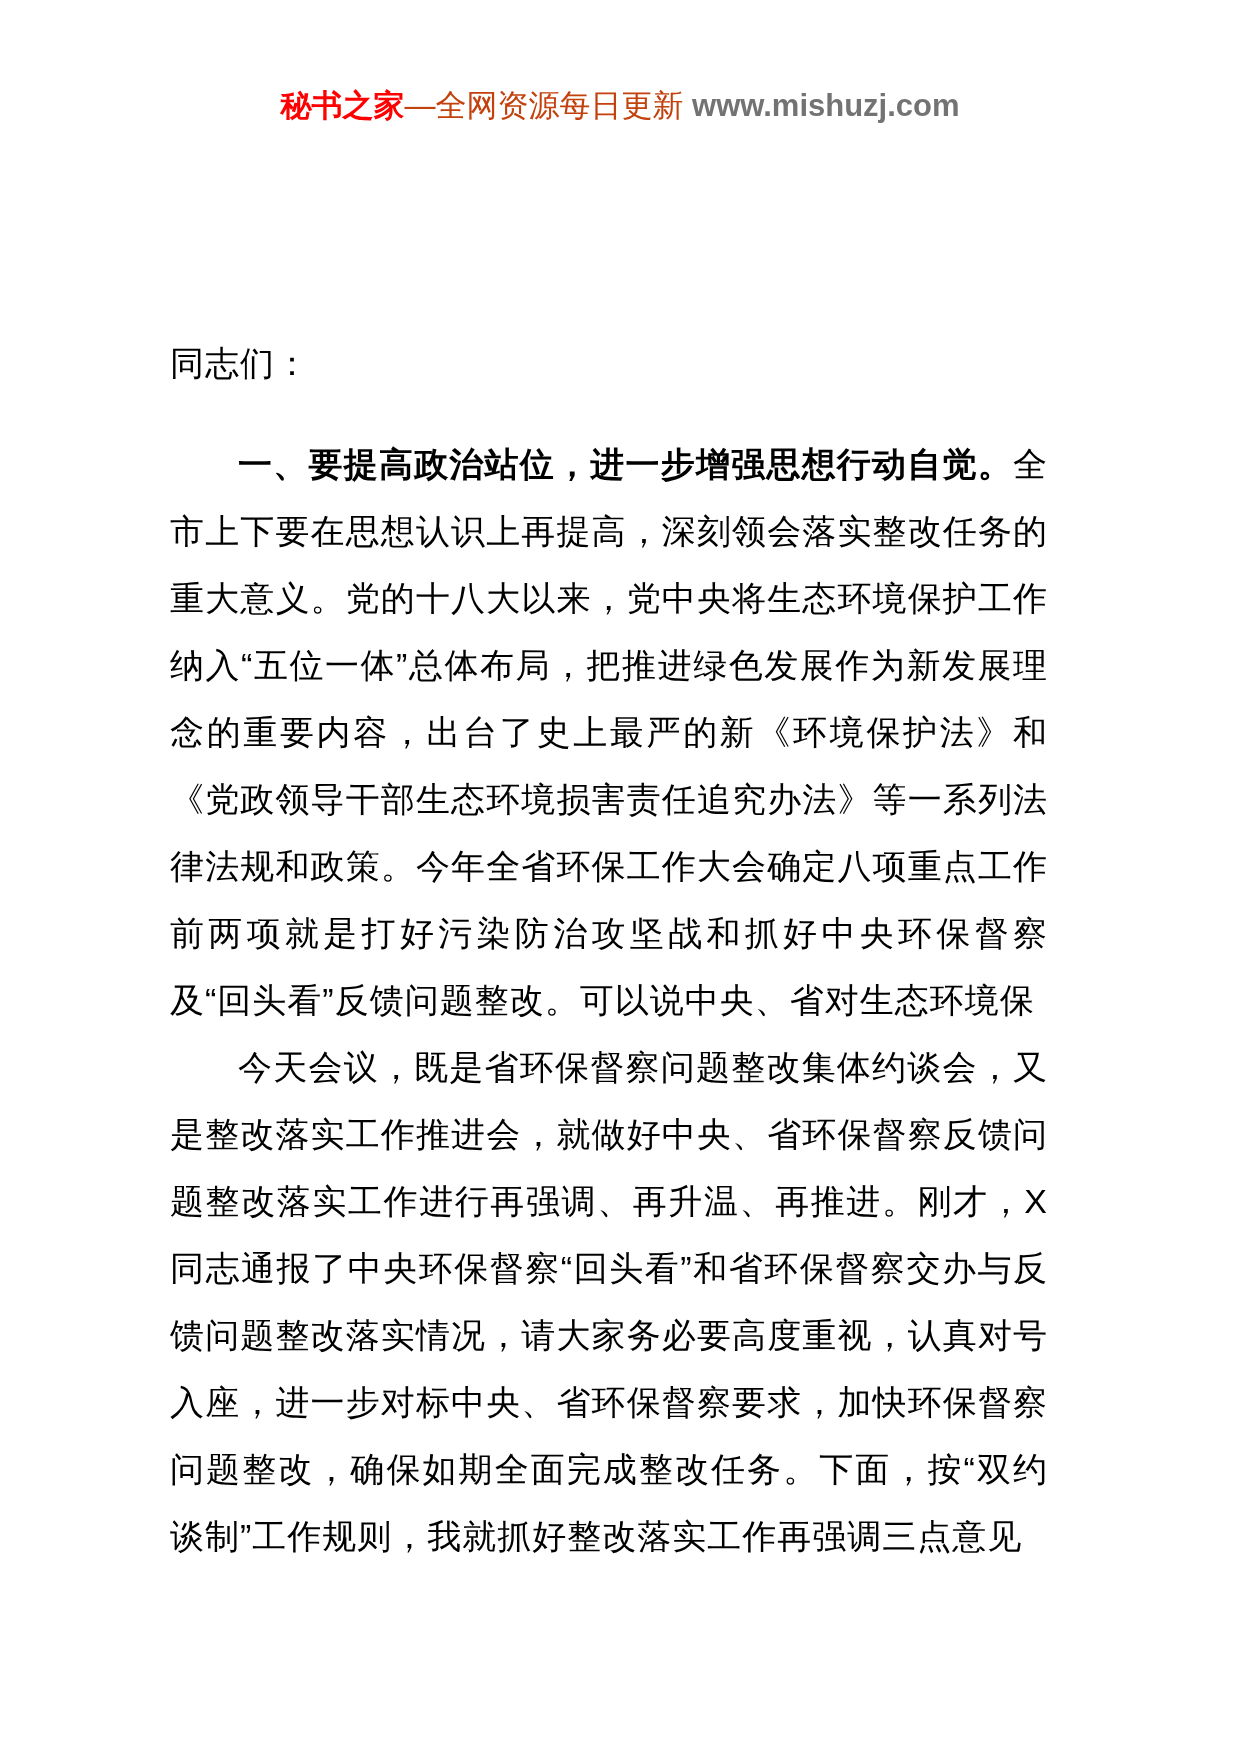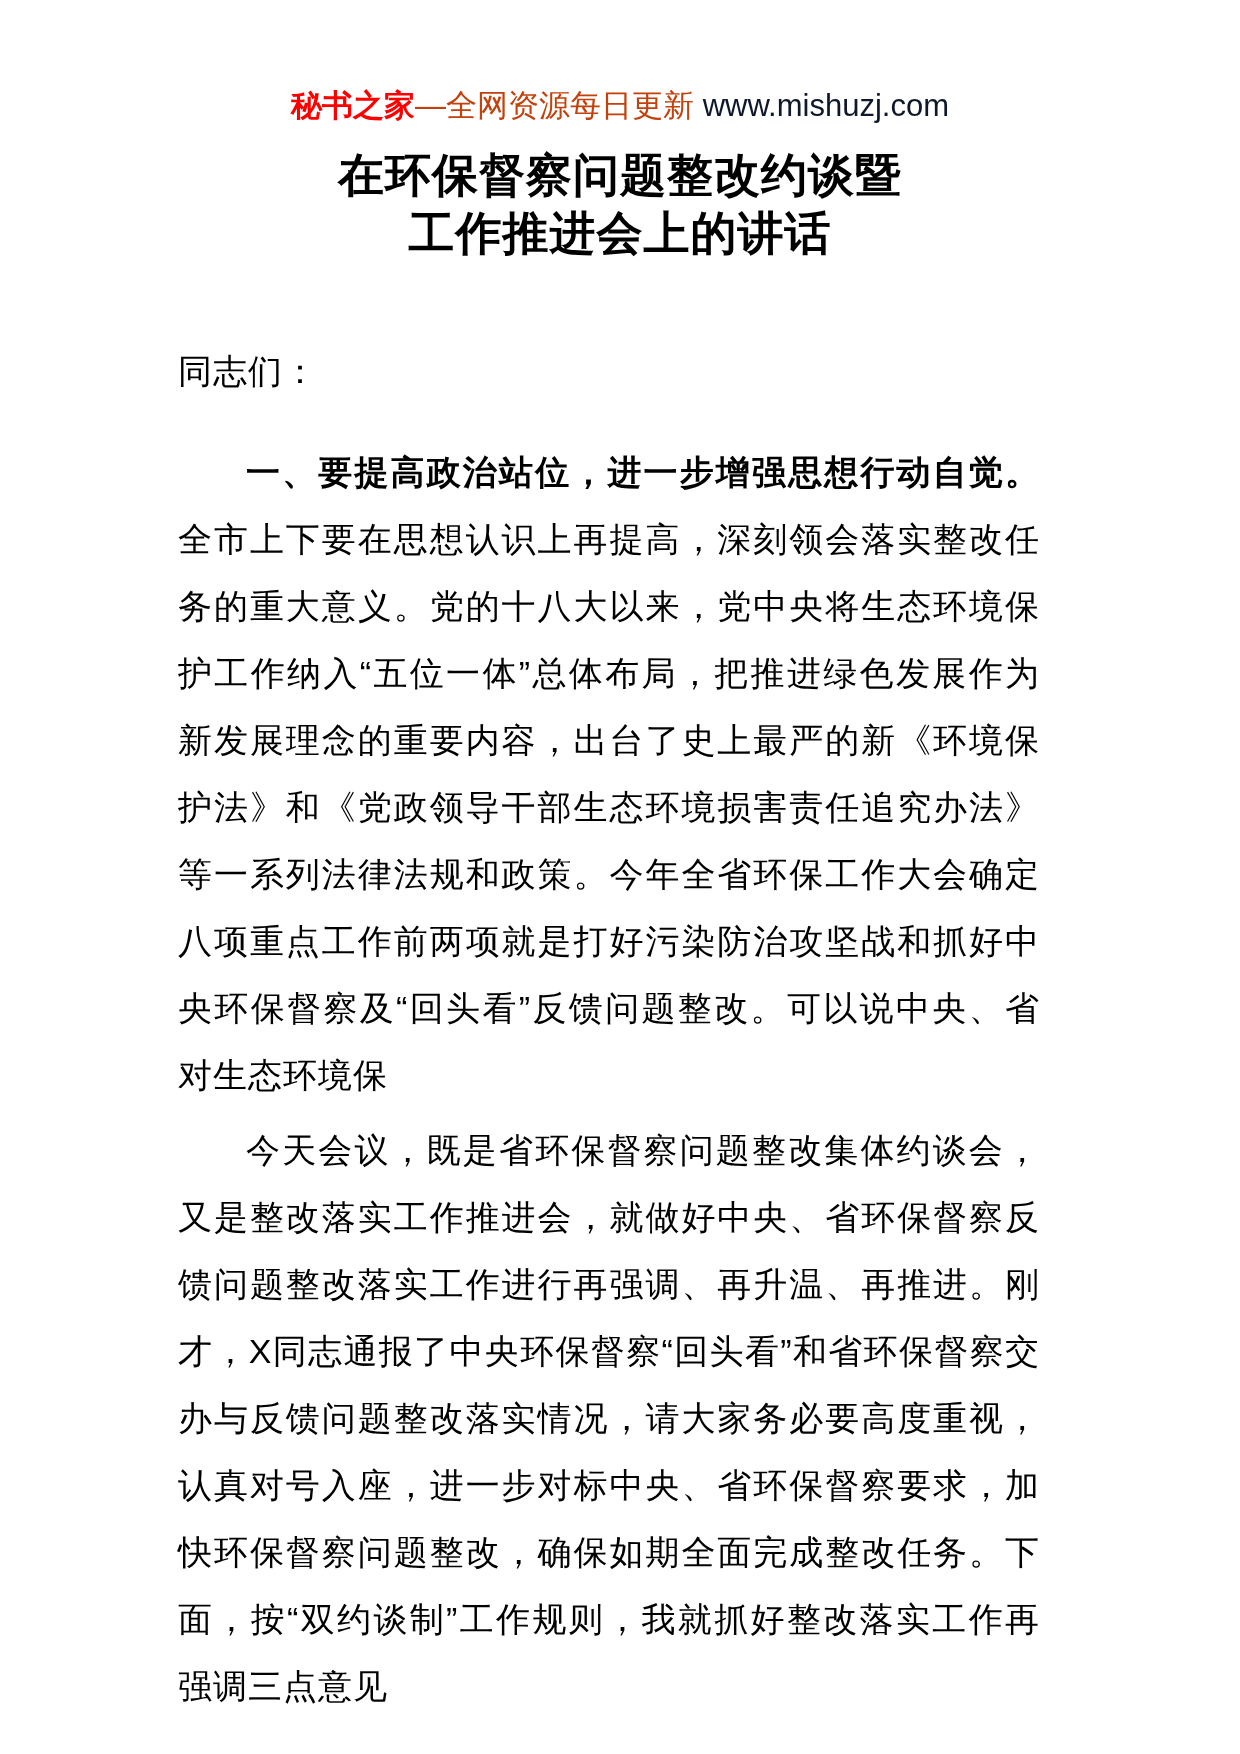--- a/index.html
+++ b/index.html
@@ -28,21 +28,22 @@
     white-space: pre;
   }
   .header .brand {
     color: #ff0000;
     font-weight: 700;
   }
   .header .tagline {
     color: #c2410c;
   }
   .header .url {
-    color: #0f172a;
+    color: #737373;
+    font-weight: bold;
   }
   
   .title {
     position: absolute;
     top: 146px;
     left: 0;
     right: 0;
     margin: 0;
     text-align: center;
     font-size: 46px;
@@ -60,21 +61,21 @@
     left: 170px;
     width: 878px;
     font-size: 34px;
     line-height: 67px;
     letter-spacing: 1px;
     text-align: justify;
     text-justify: inter-character;
     word-break: break-all;
   }
   .doc-body p {
-    margin: 8px;
+    margin: 0;
   }
   .salutation {
     text-indent: 0;
   }
   .para {
     text-indent: 2em;
   }
   .para2 {
     margin-top: 34px !important;
   }
@@ -82,24 +83,20 @@
     font-weight: 900;
   }
 </style>
 </head>
 <body>
 
 <div class="page">
 
   <div class="header"><span class="brand">秘书之家</span><span class="tagline">—全网资源每日更新 </span><span class="url">www.mishuzj.com</span></div>
 
-  <h1 class="title">
-    <span class="title-line">在环保督察问题整改约谈暨</span>
-    <span class="title-line">工作推进会上的讲话</span>
-  </h1>
 
   <div class="doc-body">
     <p class="salutation">同志们：</p>
     <p class="para para2"><b class="lead">一、要提高政治站位，进一步增强思想行动自觉。</b><span>全市上下要在思想认识上再提高，深刻领会落实整改任务的重大意义。党的十八大以来，党中央将生态环境保护工作纳入“五位一体”总体布局，把推进绿色发展作为新发展理念的重要内容，出台了史上最严的新《环境保护法》和《党政领导干部生态环境损害责任追究办法》等一系列法律法规和政策。今年全省环保工作大会确定八项重点工作前两项就是打好污染防治攻坚战和抓好中央环保督察及“回头看”反馈问题整改。可以说中央、省对生态环境保</span></p>
     <p class="para">今天会议，既是省环保督察问题整改集体约谈会，又是整改落实工作推进会，就做好中央、省环保督察反馈问题整改落实工作进行再强调、再升温、再推进。刚才，X同志通报了中央环保督察“回头看”和省环保督察交办与反馈问题整改落实情况，请大家务必要高度重视，认真对号入座，进一步对标中央、省环保督察要求，加快环保督察问题整改，确保如期全面完成整改任务。下面，按“双约谈制”工作规则，我就抓好整改落实工作再强调三点意见</p>
   </div>
 
 </div>
 
 </body></html>

